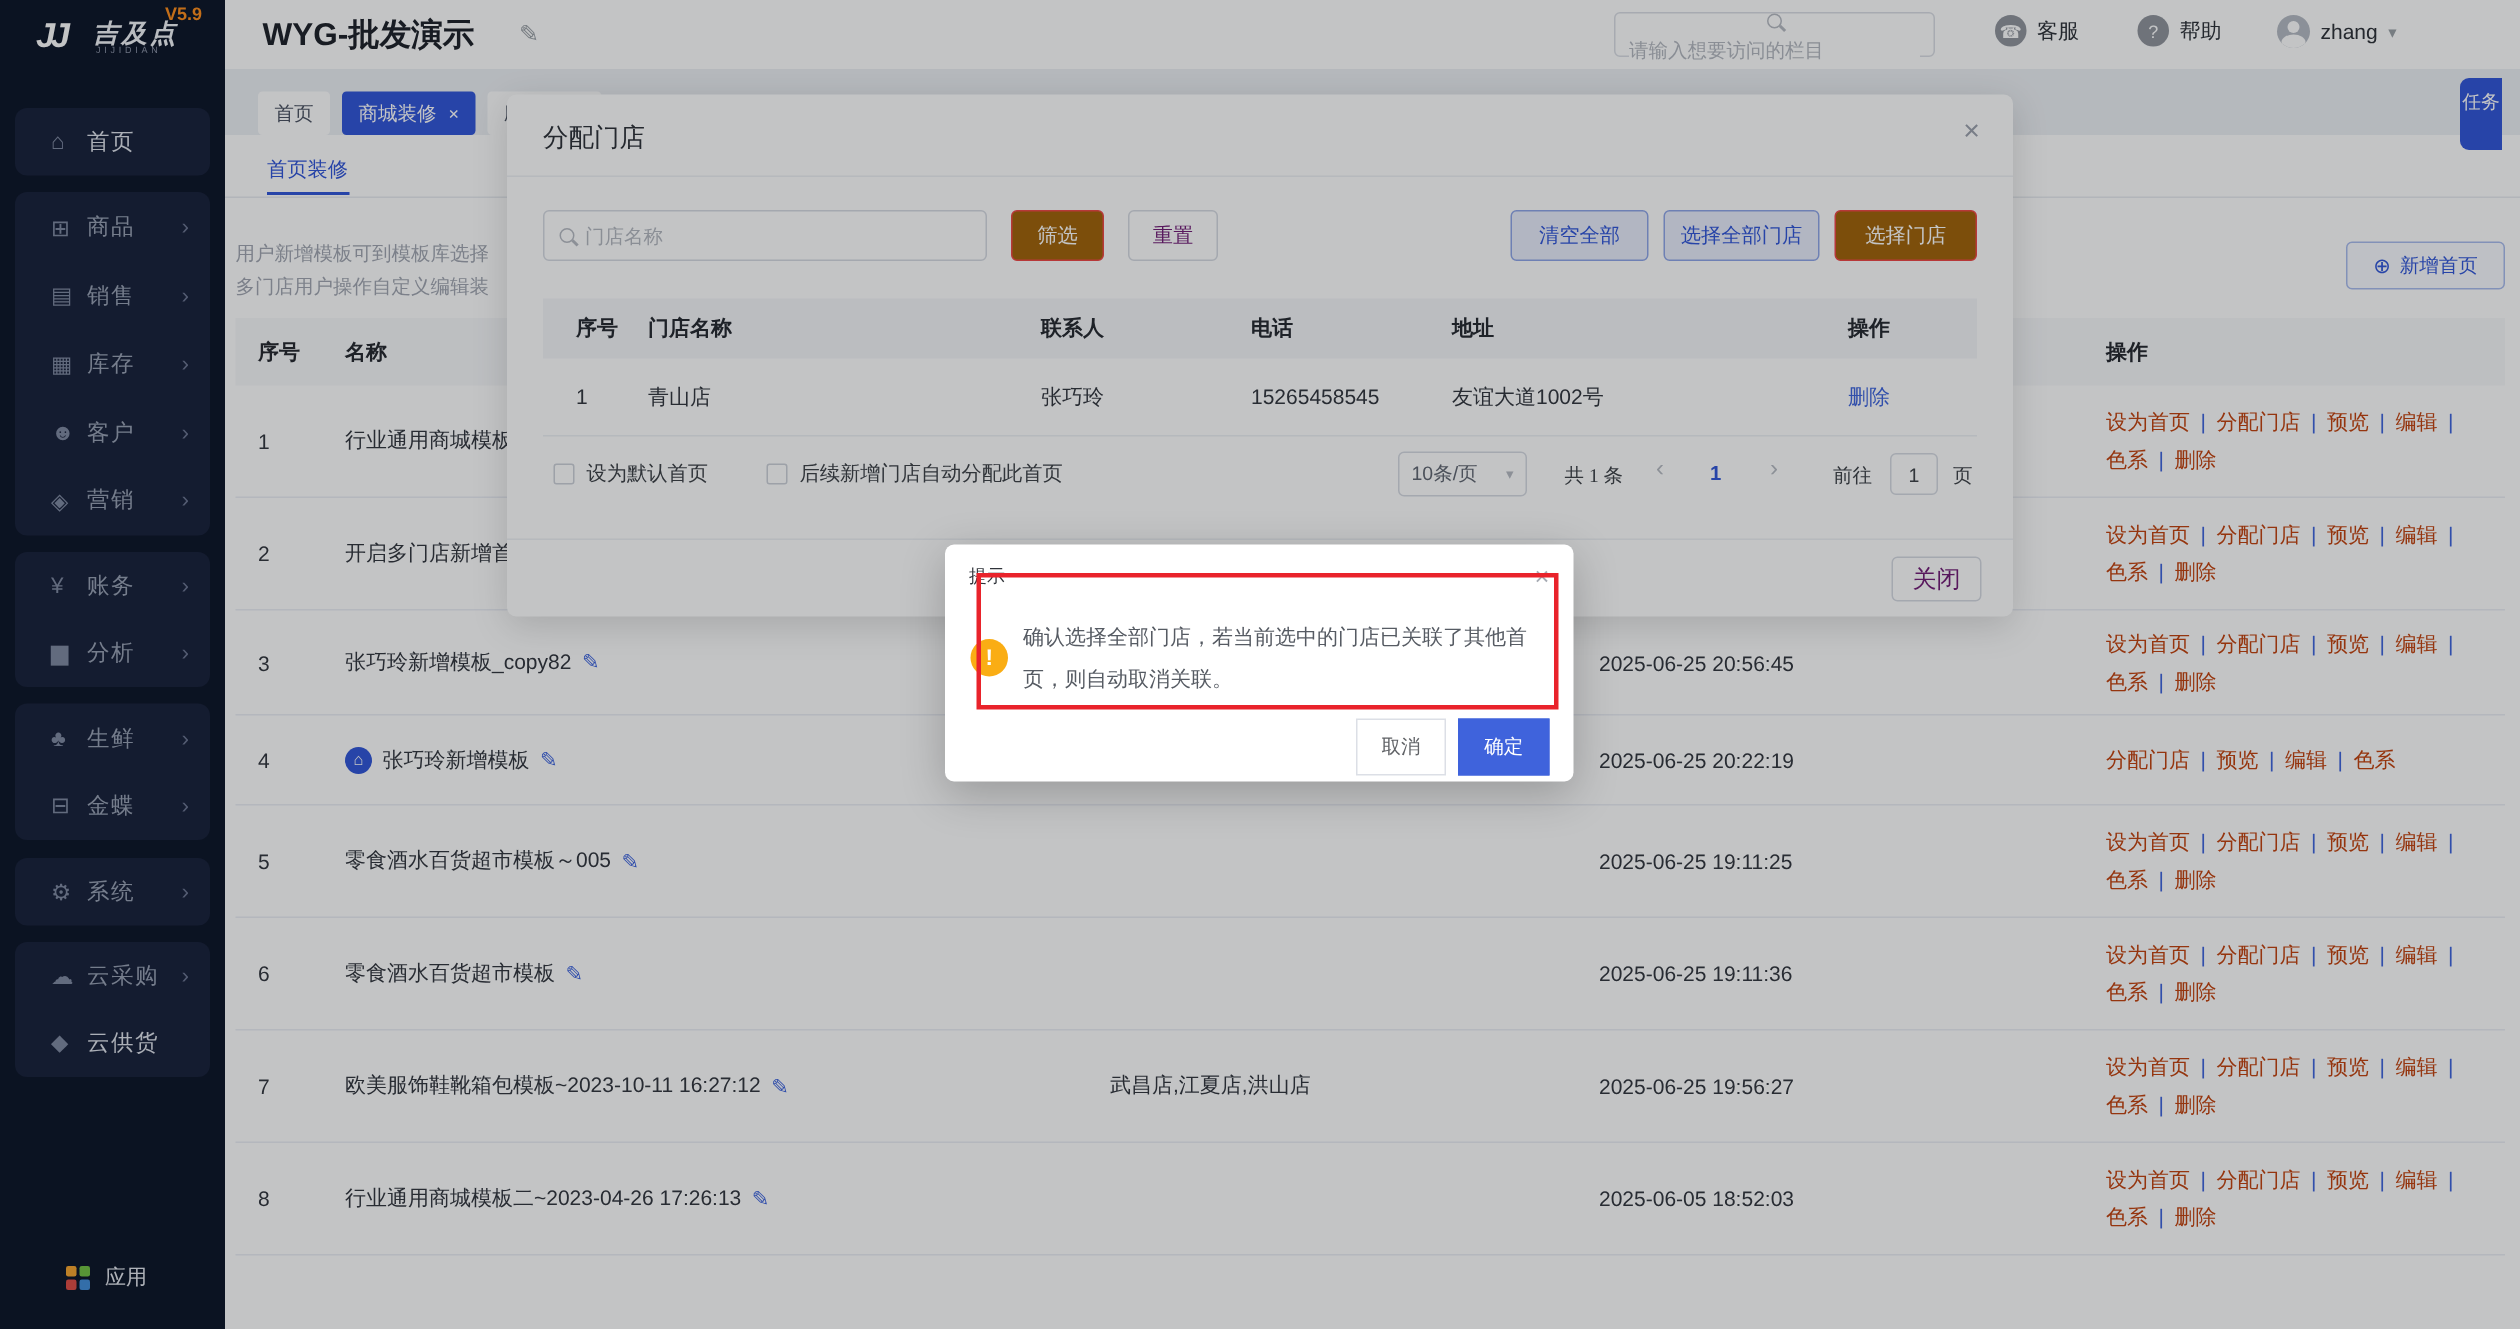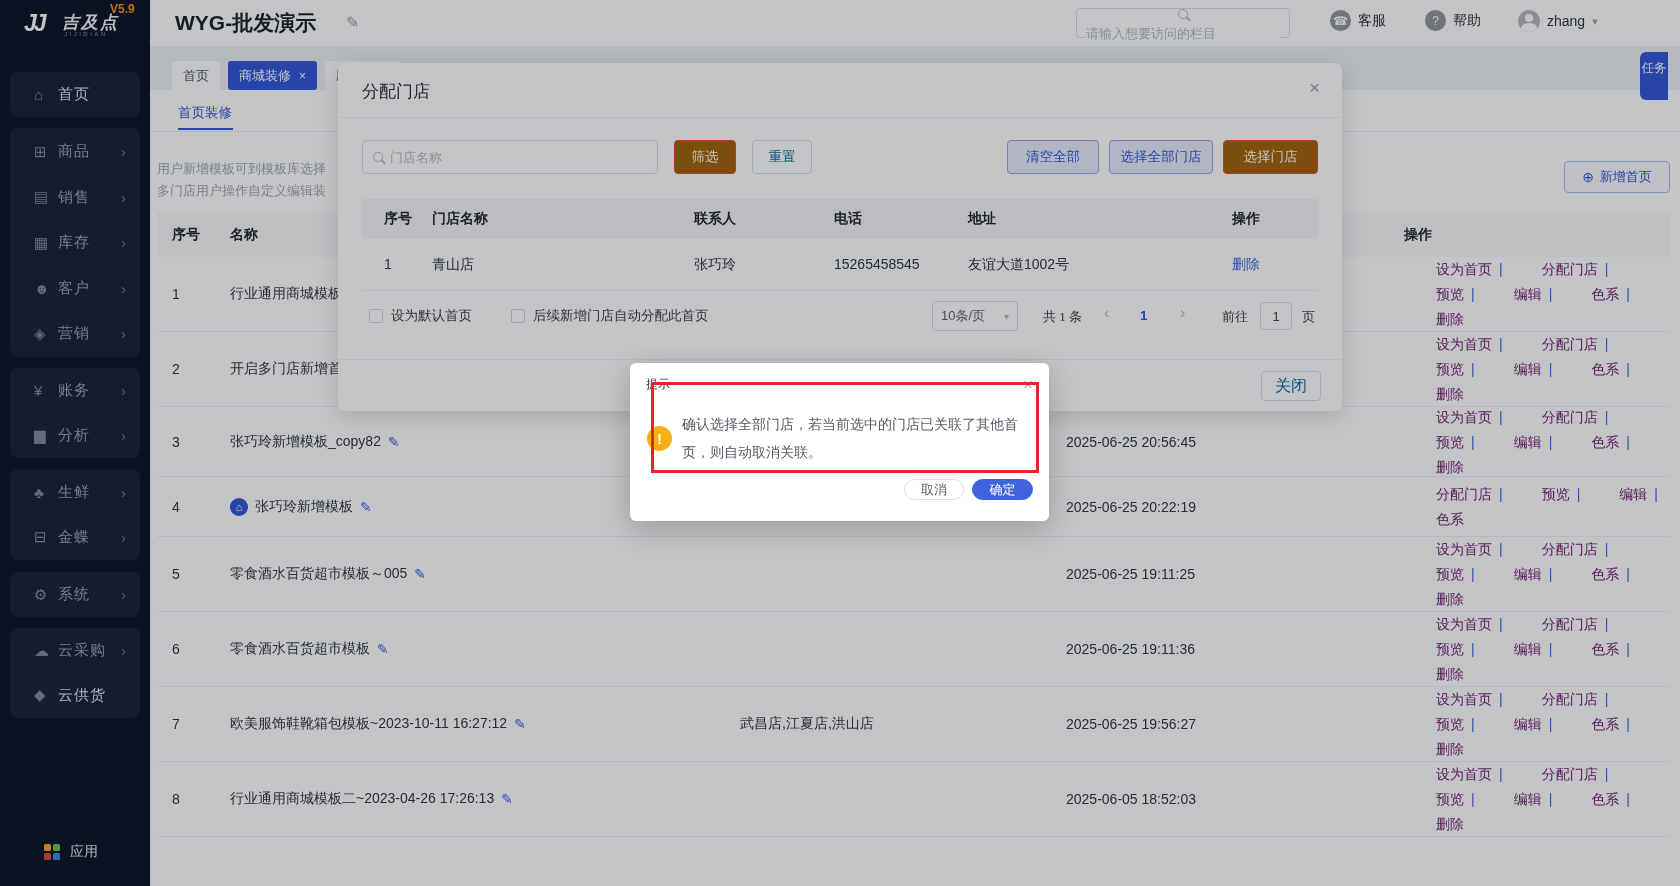--- a/index.html
+++ b/index.html
@@ -63,39 +63,39 @@
   .tbody { position:absolute; left:7px; top:167px; width:1513px; }
   .trow { position:relative; border-bottom:1px solid #ebeef5; }
   .cell { position:absolute; top:50%; transform:translateY(-50%); font-size:14px; color:#30343c; white-space:nowrap; }
   .c-no { left:15px; }
   .c-name { left:73px; display:flex; align-items:center; }
   .c-stores { left:583px; }
   .c-time { left:909px; }
   .home-badge { width:18px; height:18px; border-radius:50%; background:#2f54d8; color:#fff; font-size:11px; display:inline-flex; align-items:center; justify-content:center; margin-right:7px; }
   .pencil { color:#3d63dd; font-size:14px; margin-left:7px; cursor:pointer; }
   .ops { position:absolute; left:1247px; top:50%; transform:translateY(-50%); width:276px; display:flex; flex-wrap:wrap; row-gap:4px; line-height:21px; }
-  .op { color:#701a75; font-size:14px; cursor:pointer; white-space:nowrap;margin-left:32px; }
+  .op { color:#c2410c; font-size:14px; cursor:pointer; white-space:nowrap; }
   .op:not(:last-child)::after { content:"|"; margin:0 7px; color:#3d63dd; }
 
   .task-tab { position:absolute; left:1640px; top:52px; width:28px; height:48px; background:#2f54d8; color:#fff; border-radius:6px 0 0 6px; font-size:12.5px; line-height:16px; text-align:center; padding-top:8px; word-break:break-all; z-index:10; cursor:pointer; }
 
   
   .dim { position:absolute; inset:0; background:rgba(15,18,24,0.25); z-index:40; }
 
   
   .smodal { position:absolute; left:338px; top:63px; width:1004px; height:348px; background:#fff; border-radius:6px; box-shadow:0 6px 24px rgba(0,0,0,.15); z-index:30; }
   .sm-title { position:absolute; left:24px; top:17px; font-size:17px; color:#2b2f36; }
   .sm-close { position:absolute; right:22px; top:14px; font-size:19px; color:#9ba1ad; cursor:pointer; }
   .sm-headline { position:absolute; left:0; top:54px; width:1004px; height:1px; background:#eef0f4; }
   .sm-search { position:absolute; left:24px; top:77px; width:296px; height:34px; border:1px solid #d6dae2; border-radius:4px; display:flex; align-items:center; padding:0 10px; gap:7px; }
   .sm-search input { border:0; outline:0; font-size:13px; width:100%; font-family:inherit; color:#303133; }
   .sm-search input::placeholder { color:#b3b7bf; }
   .btn { position:absolute; height:34px; border-radius:4px; font-size:13.5px; display:flex; align-items:center; justify-content:center; cursor:pointer; }
   .btn-primary { background:#a16207; color:#fff; border:1px solid #ef4444; }
-  .btn-plain { background:#fff; color:#0369a1; border:1px solid #d6dae2; }
+  .btn-plain { background:#fff; color:#701a75; border:1px solid #d6dae2; }
   .btn-soft { background:#e9edfb; color:#2f54d8; border:1px solid #8ea5e8; }
   .sm-thead { position:absolute; left:24px; top:136px; width:956px; height:40px; background:#f5f6f9; }
   .sm-thead span { position:absolute; top:11px; font-size:14px; font-weight:bold; color:#23272e; }
   .sm-trow { position:absolute; left:24px; top:176px; width:956px; height:52px; border-bottom:1px solid #edf0f4; }
   .sm-trow span { position:absolute; top:17px; font-size:14px; color:#30343c; }
   .link { color:#3d63dd !important; cursor:pointer; }
   .sm-opt { position:absolute; top:244px; display:flex; align-items:center; gap:8px; font-size:13.5px; color:#3c4046; }
   .cbx { width:14px; height:14px; border:1px solid #ccd0d8; border-radius:2px; background:#fff; flex:none; cursor:pointer; }
   .pg-size { position:absolute; left:594px; top:238px; width:86px; height:30px; border:1px solid #d6dae2; border-radius:4px; display:flex; align-items:center; justify-content:space-between; padding:0 8px; font-size:13px; color:#5f6570; cursor:pointer; }
   .pg-size .pgc { color:#b6bac2; font-size:10px; }
@@ -105,21 +105,21 @@
   .pg-input { position:absolute; left:922px; top:239px; width:32px; height:28px; border:1px solid #d6dae2; border-radius:4px; text-align:center; font-size:13px; color:#3c4046; outline:0; font-family:inherit; }
   .sm-footline { position:absolute; left:0; top:296px; width:1004px; height:1px; background:#eef0f4; }
   .sm-closebtn { position:absolute; left:923px; top:308px; width:60px; height:30px; font-size:16px; }
 
   
   .cdialog { position:absolute; left:630px; top:363px; width:419px; height:158px; background:#fff; border-radius:6px; box-shadow:0 8px 30px rgba(0,0,0,.22); z-index:50; }
   .cd-title { position:absolute; left:16px; top:13px; font-size:12px; color:#2f3339; }
   .cd-close { position:absolute; right:16px; top:12px; font-size:17px; color:#a6abb3; cursor:pointer; }
   .cd-warn { position:absolute; left:17px; top:63px; width:25px; height:25px; border-radius:50%; background:#faad14; color:#fff; font-size:15px; font-weight:bold; display:flex; align-items:center; justify-content:center; }
   .cd-msg { position:absolute; left:52px; top:47px; width:342px; font-size:14px; color:#565b63; line-height:28px; }
-  .cd-btn { position:absolute; top:116px; height:21px; border-radius:12px; font-size:13px; display:flex; align-items:center; justify-content:center; cursor:pointer; }
+  .cd-btn { position:absolute; top:116px; height:38px; border-radius:0; font-size:13px; display:flex; align-items:center; justify-content:center; cursor:pointer; }
   .cd-cancel { left:274px; width:60px; background:#fff; border:1px solid #dcdfe6; color:#606266; }
   .cd-ok { left:342px; width:61px; background:#3f63dc; border:1px solid #3f63dc; color:#fff; }
 
   
   .red-box { position:absolute; left:651px; top:382px; width:388px; height:91px; border:3px solid #e9232b; z-index:60; pointer-events:none; }
 </style>
 </head>
 <body>
 
 <div id="app">

